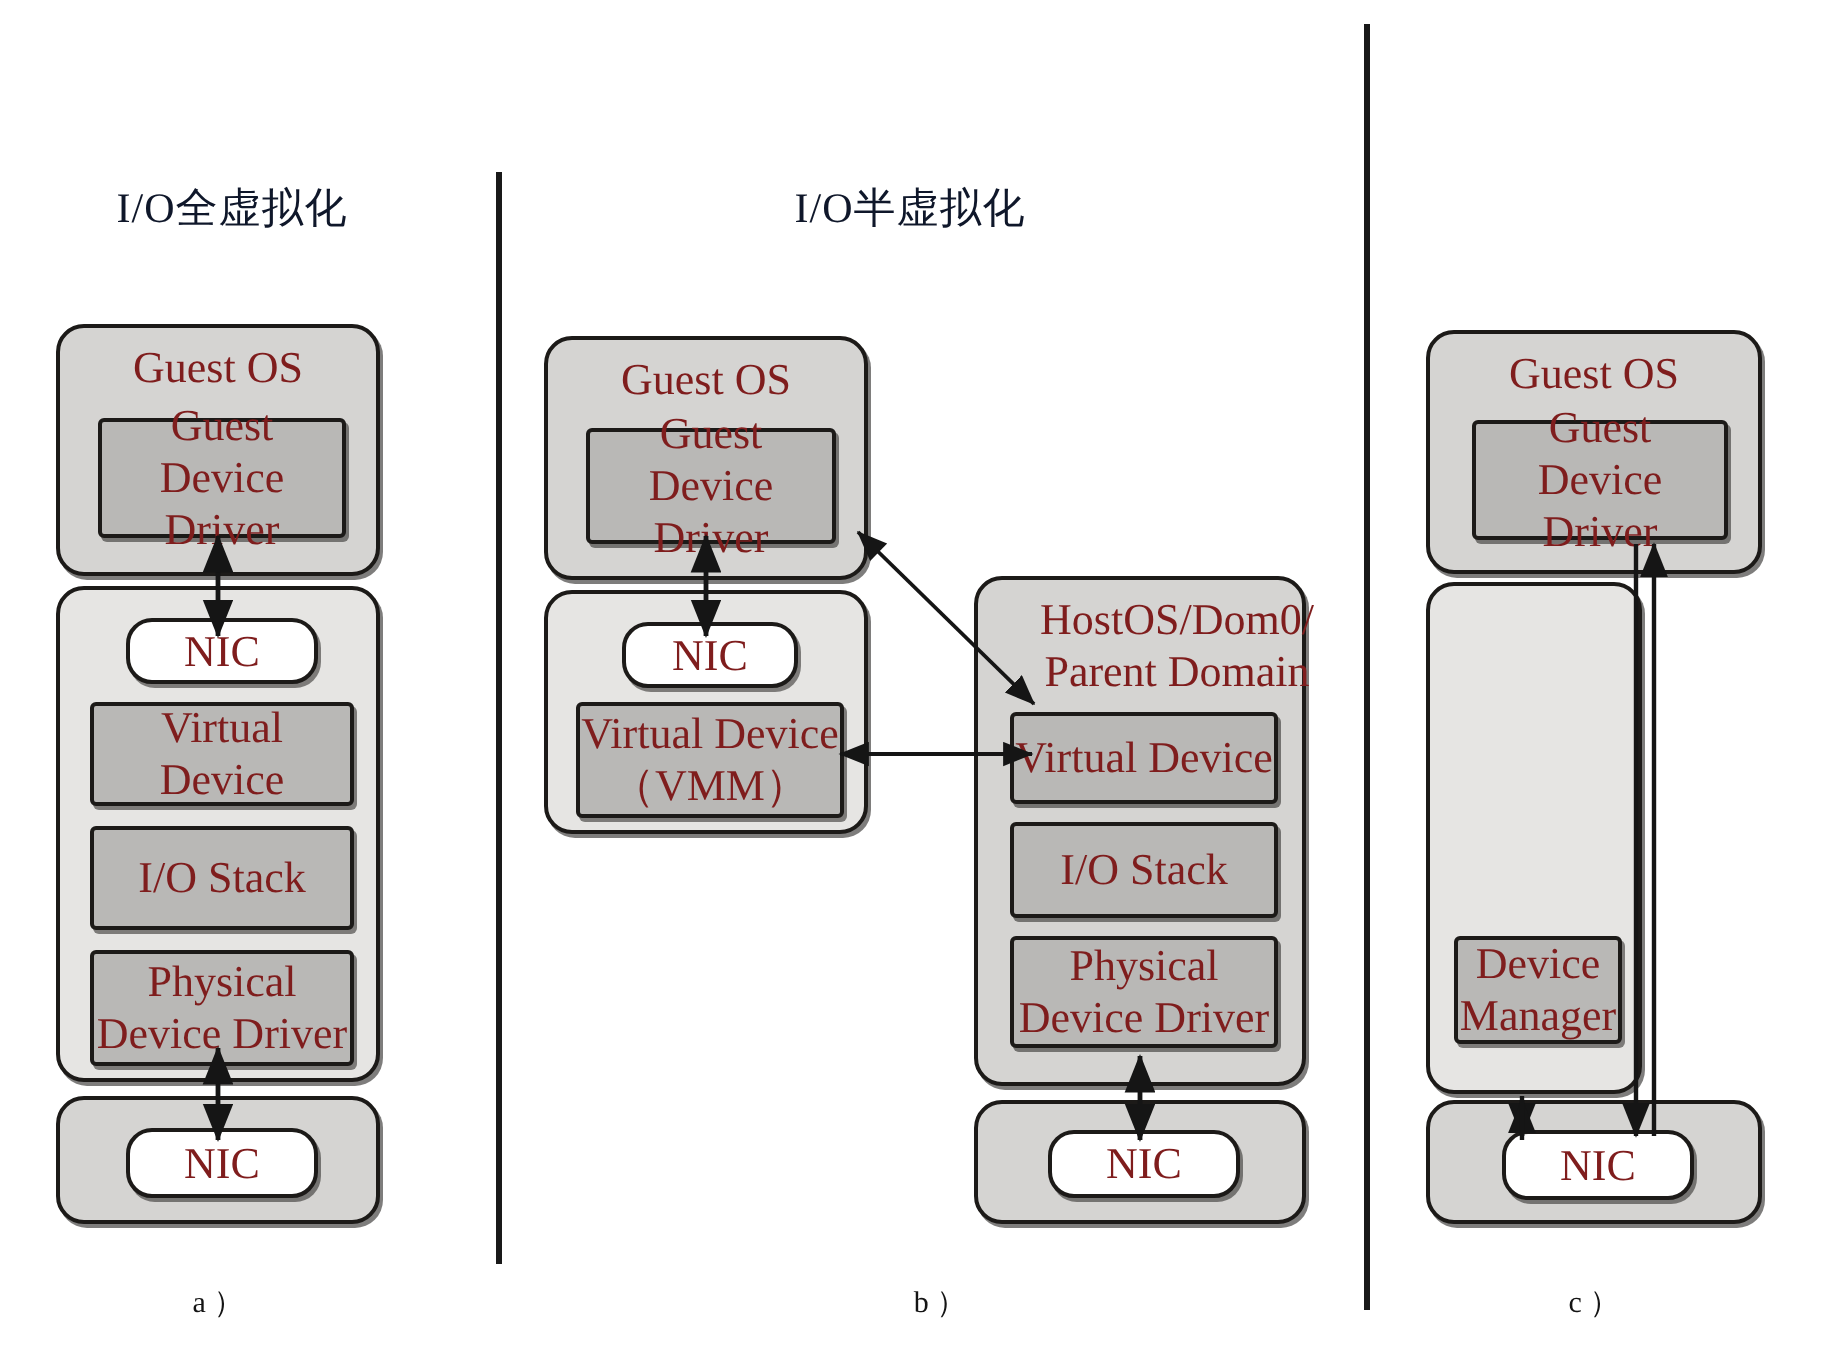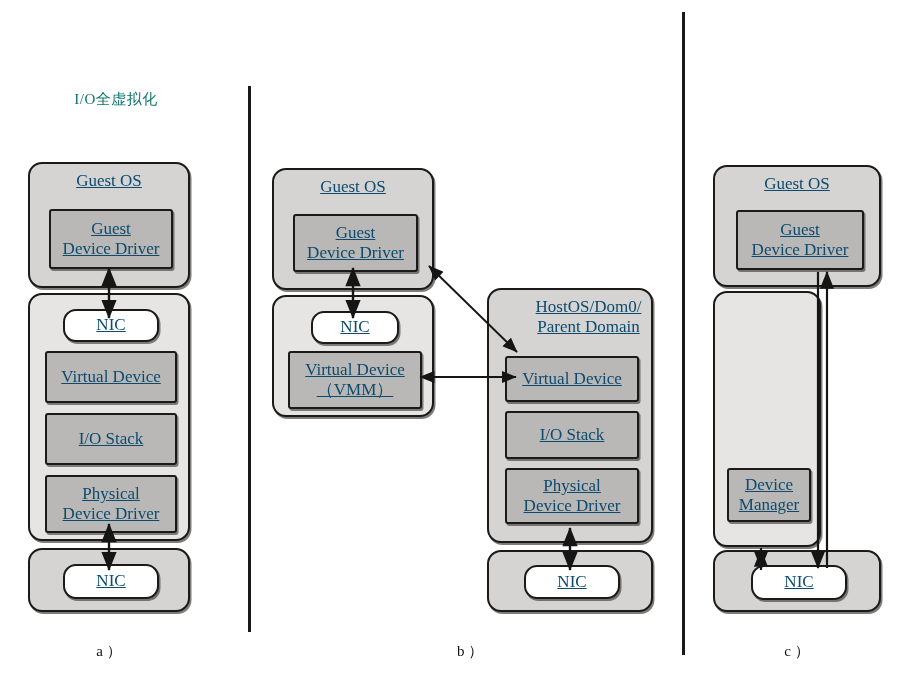--- a/index.html
+++ b/index.html
@@ -22,25 +22,25 @@
   
   .divider {
     position: absolute;
     background: #191919;
     width: 3px;
   }
 
   
   .panel-title {
     position: absolute;
-    font-size: 15px;
+    font-size: 21px;
     letter-spacing: 0.5px;
     text-align: center;
     white-space: nowrap;
-    color: #0f766e;
+    color: #0f172a;
   }
   .panel-caption {
     position: absolute;
     font-size: 15px;
     text-align: center;
     white-space: nowrap;
     color: #141414;
   }
 
   
@@ -69,24 +69,23 @@
     box-shadow: 1.5px 2px 0 0 rgba(20,18,16,0.5);
     justify-content: center;
   }
   .inner-white {
     background: #ffffff;
     border-radius: 13px;
     box-shadow: 1.5px 2px 0 0 rgba(20,18,16,0.5);
     justify-content: center;
   }
   .box-label {
-    font-size: 17px;
+    font-size: 22px;
     white-space: pre-line;
-    color: #0c4a6e;
-    text-decoration: underline;
+    color: #7f1d1d;
   }
   .shell > .box-label.shell-title {
     margin-top: 7px;
   }
 
   
   #arrow-layer {
     position: absolute;
     left: 0;
     top: 0;
@@ -130,20 +129,21 @@
   </div>
 
   <div class="box shell" style="left:28px; top:548px; width:162px; height:64px;">
     <div class="box inner-white" style="left:33px; top:14px; width:96px; height:35px;">
       <span class="box-label">NIC</span>
     </div>
   </div>
 
   <div class="panel-caption" style="left:59px; top:642px; width:100px;">a ）</div>
 
+  <div class="panel-title" style="left:355px; top:90px; width:200px;">I/O半虚拟化</div>
 
   <div class="box shell" style="left:272px; top:168px; width:162px; height:122px;">
     <span class="box-label shell-title">Guest OS</span>
     <div class="box inner" style="left:19px; top:44px; width:125px; height:58px;">
       <span class="box-label">Guest
 Device Driver</span>
     </div>
   </div>
 
   <div class="box shell-light" style="left:272px; top:295px; width:162px; height:122px;">

